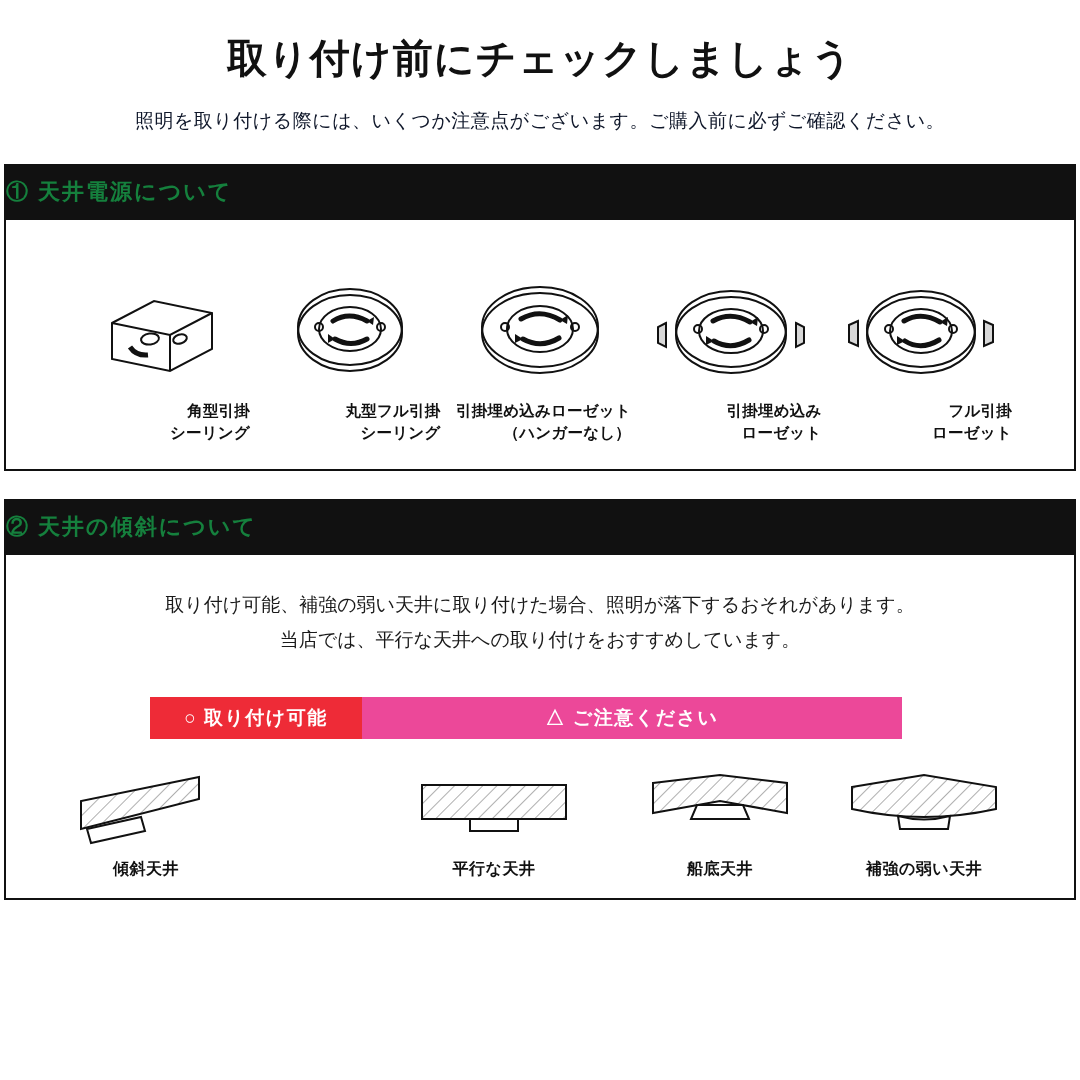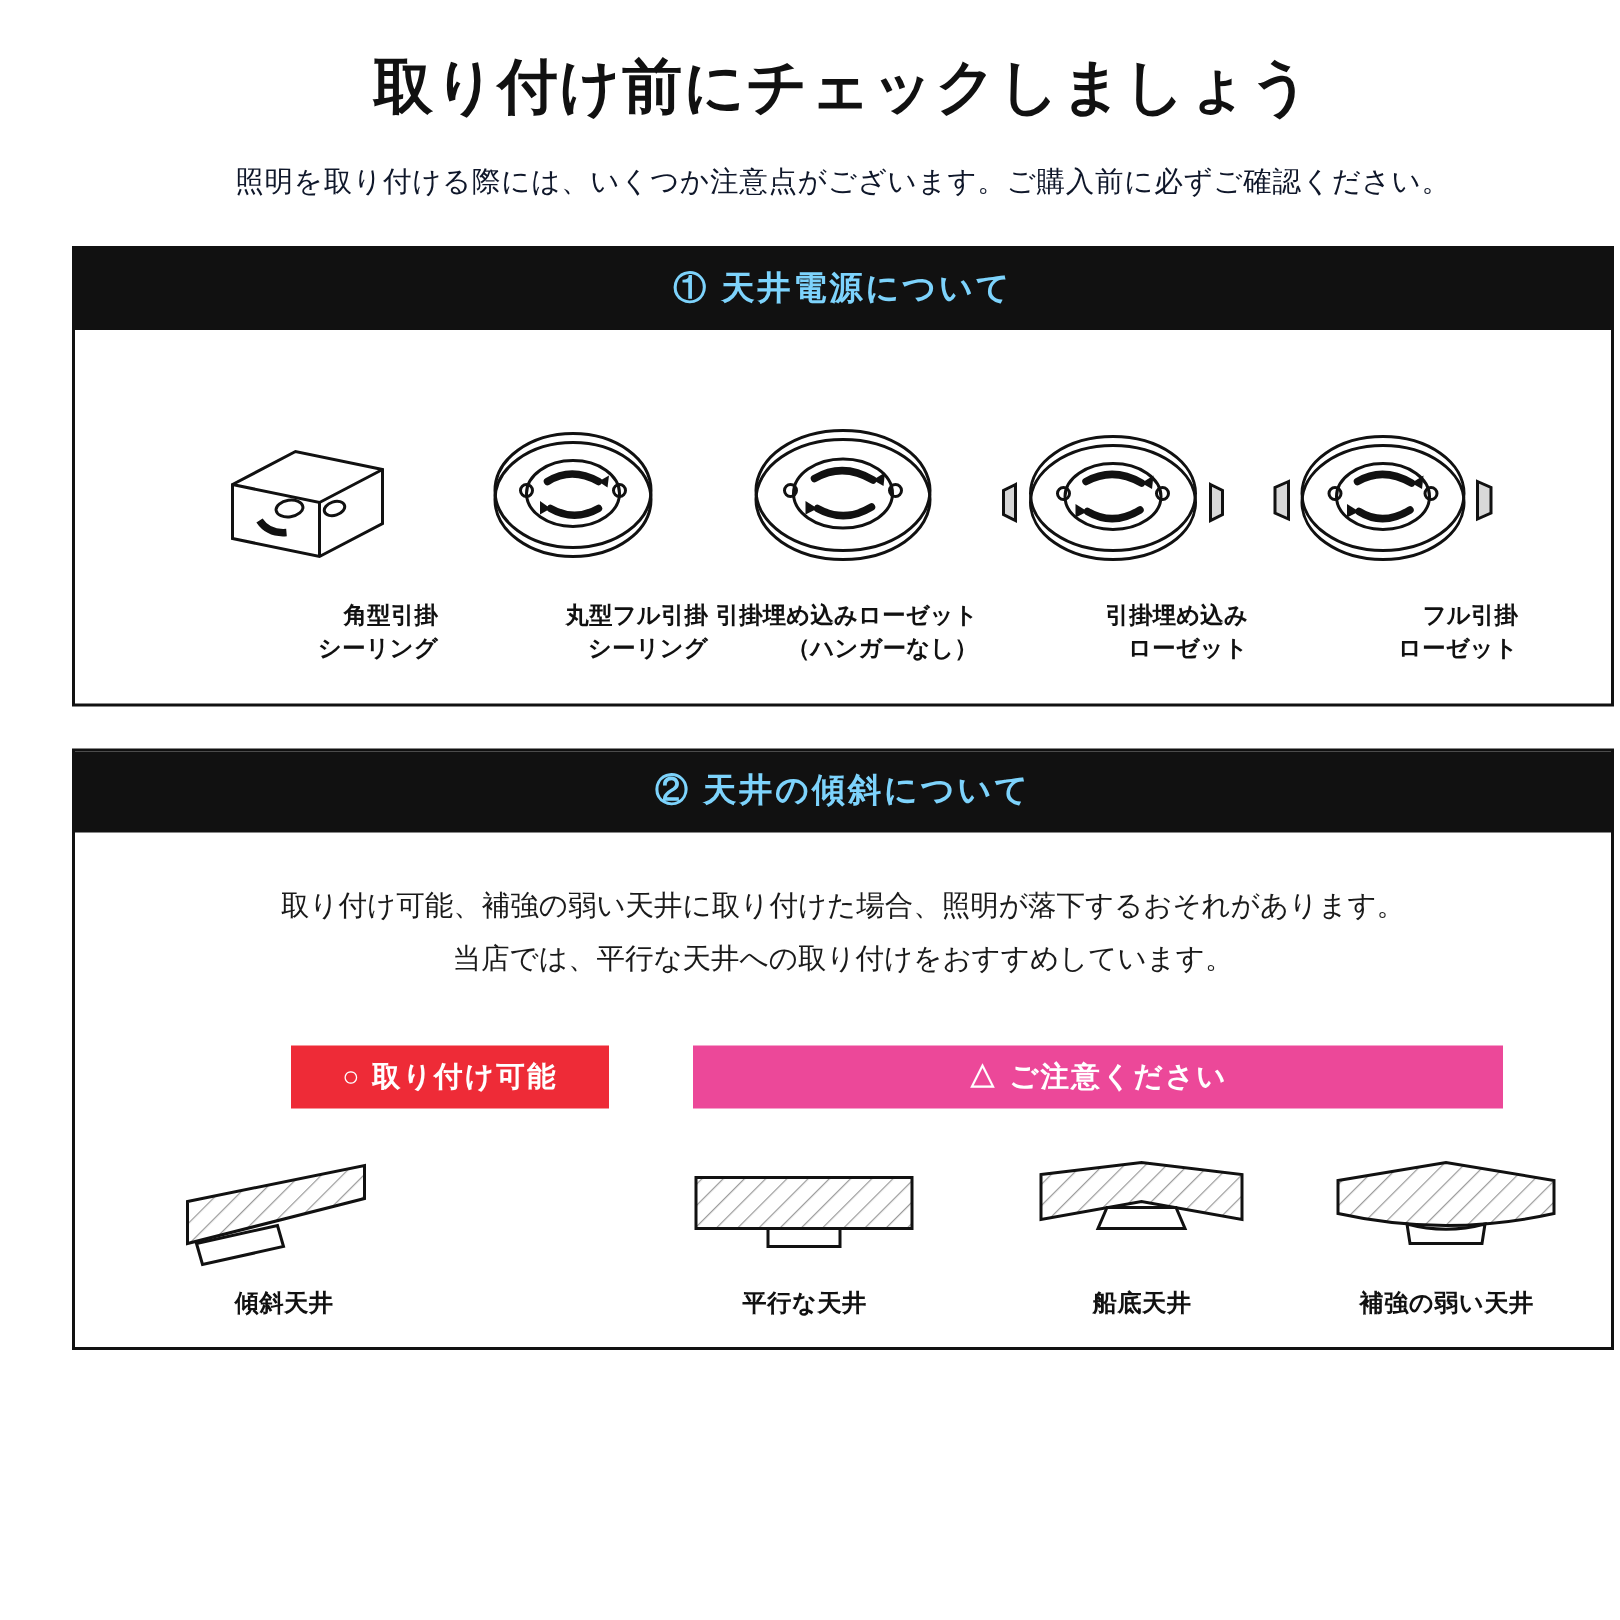--- a/index.html
+++ b/index.html
@@ -3,21 +3,21 @@
 <meta charset="utf-8">
 <style>
   * { margin:0; padding:0; box-sizing:border-box; }
   body {
     width:1080px; height:1080px;
     background:#ffffff;
     font-family:"Liberation Sans", sans-serif;
     color:#1a1a1a;
     overflow:hidden;
   }
-  .page { width:1080px; height:905px; position:relative;padding-left:44px; }
+  .page { width:1080px; height:905px; position:relative; }
 
   
   .header { padding:34px 0 0 0; text-align:center; }
   .main-title {
     font-size:40px; font-weight:bold; letter-spacing:1px;
     color:#111; line-height:1.2;
   }
   .main-sub {
     margin-top:26px;
     font-size:19px; color:#0f172a; letter-spacing:0.5px;
@@ -25,22 +25,22 @@
 
   
   .section {
     margin:0 4px;
     border:2px solid #111;
     background:#fff;
   }
   .section-1 { margin-top:30px; }
   .section-2 { margin-top:28px; }
   .band {
-    background:#111; color:#7dd3fc;
-    text-align:center;
+    background:#111; color:#15803d;
+    text-align:left;
     font-size:22px; font-weight:bold;
     letter-spacing:2px;
     padding:11px 0 13px 0;
   }
   .sec-body { padding:26px 10px 18px 10px; }
   .lead {
     text-align:center;
     font-size:19px;
     line-height:1.85;
     color:#1d1d1d;
@@ -62,21 +62,21 @@
     color:#111; letter-spacing:0.2px;
   }
 
   
   .lead2 {
     text-align:center;
     font-size:19px; line-height:1.85;
     padding-top:6px;
   }
   .tags {
-    display:flex; gap:56px;
+    display:flex; 
     padding:40px 0 0 134px;
   }
   .tag {
     color:#fff; font-weight:bold; font-size:19px;
     letter-spacing:1.5px;
     display:flex; align-items:center; justify-content:center;
   }
   .tag-ok { background:#ee2b37; width:212px; height:42px; }
   .tag-warn { background:#ec4899; width:540px; height:42px; }
 

